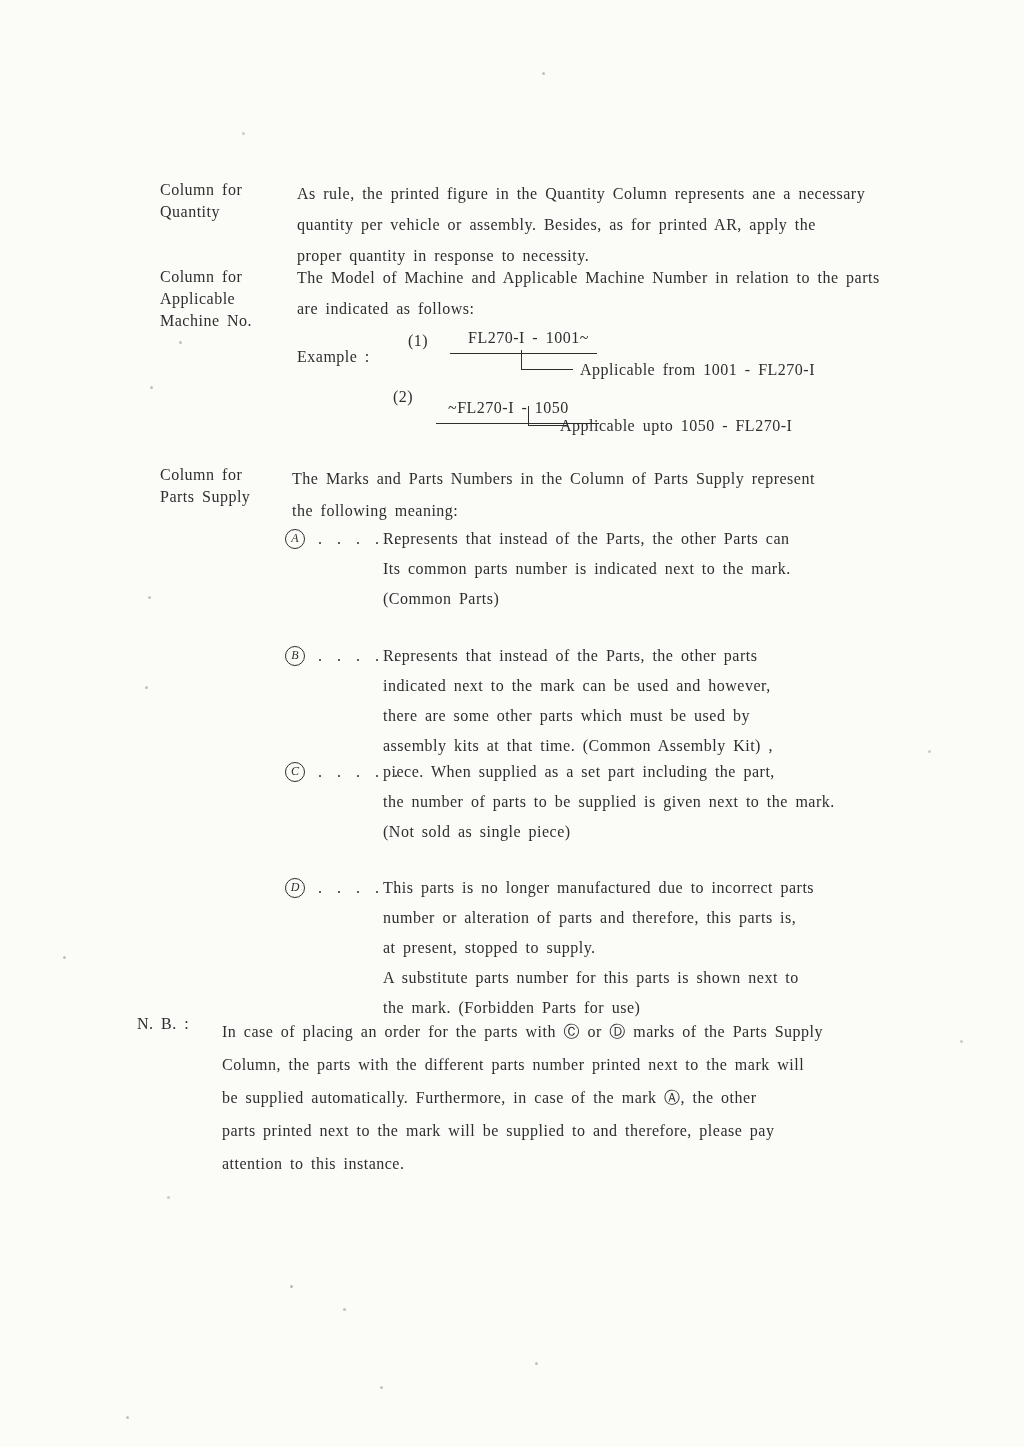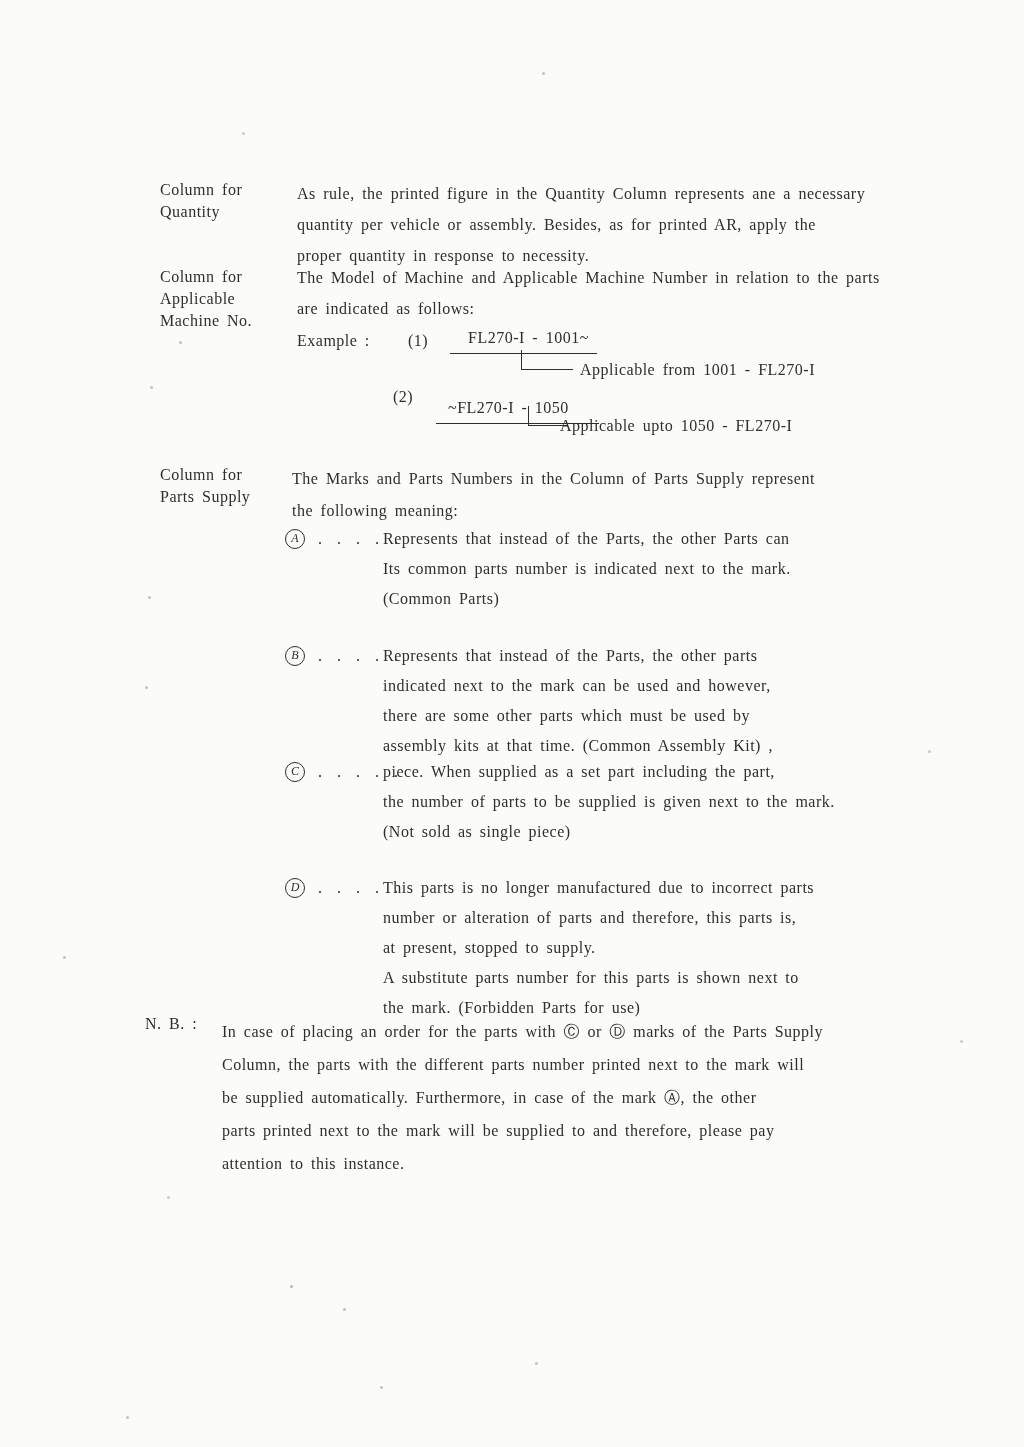--- a/index.html
+++ b/index.html
@@ -90,21 +90,21 @@
   <div class="abs txt lh22" style="left:160px; top:266px;">
     <div>Column for</div>
     <div>Applicable</div>
     <div>Machine No.</div>
   </div>
   <div class="abs txt lh31" style="left:297px; top:262px;">
     <div>The Model of Machine and Applicable Machine Number in relation to the parts</div>
     <div>are indicated as follows:</div>
   </div>
 
-  <div class="abs txt lh22" style="left:297px; top:330px;">Example :</div>
+  <div class="abs txt lh22" style="left:297px; top:346px;">Example :</div>
   <div class="abs txt lh22" style="left:408px; top:330px;">(1)</div>
   <span class="abs txt ex-code" style="left:450px; top:328px; padding:0 8px 5px 18px;">FL270-I - 1001~</span>
   <span class="elbow" style="left:521px; top:350px; width:52px; height:20px;"></span>
   <div class="abs txt lh22" style="left:580px; top:359px;">Applicable from 1001 - FL270-I</div>
 
   <div class="abs txt lh22" style="left:393px; top:386px;">(2)</div>
   <span class="abs txt ex-code" style="left:436px; top:398px; padding:0 30px 5px 12px;">~FL270-I - 1050</span>
   <span class="elbow" style="left:528px; top:406px; width:40px; height:20px;"></span>
   <div class="abs txt lh22" style="left:545px; top:415px;margin-left:15px;">Applicable upto 1050 - FL270-I</div>
 
@@ -153,21 +153,21 @@
       <span class="circle"><i>D</i></span>
       <span class="dots">. . . . .</span>
       <span>This parts is no longer manufactured due to incorrect parts</span>
     </div>
     <div class="mark-line mark-cont">number or alteration of parts and therefore, this parts is,</div>
     <div class="mark-line mark-cont">at present, stopped to supply.</div>
     <div class="mark-line mark-cont">A substitute parts number for this parts is shown next to</div>
     <div class="mark-line mark-cont">the mark.  (Forbidden Parts for use)</div>
   </div>
 
-  <div class="abs txt lh33" style="left:145px; top:1015px;">N. B. :</div>
+  <div class="abs txt lh33" style="left:137px; top:1015px;">N. B. :</div>
   <div class="abs txt lh33" style="left:222px; top:1015px;">
     <div>In case of placing an order for the parts with Ⓒ or Ⓓ marks of the Parts Supply</div>
     <div>Column, the parts with the different parts number printed next to the mark will</div>
     <div>be supplied automatically.  Furthermore, in case of the mark Ⓐ, the other</div>
     <div>parts printed next to the mark will be supplied to and therefore, please pay</div>
     <div>attention to this instance.</div>
   </div>
 
 </div>
 

